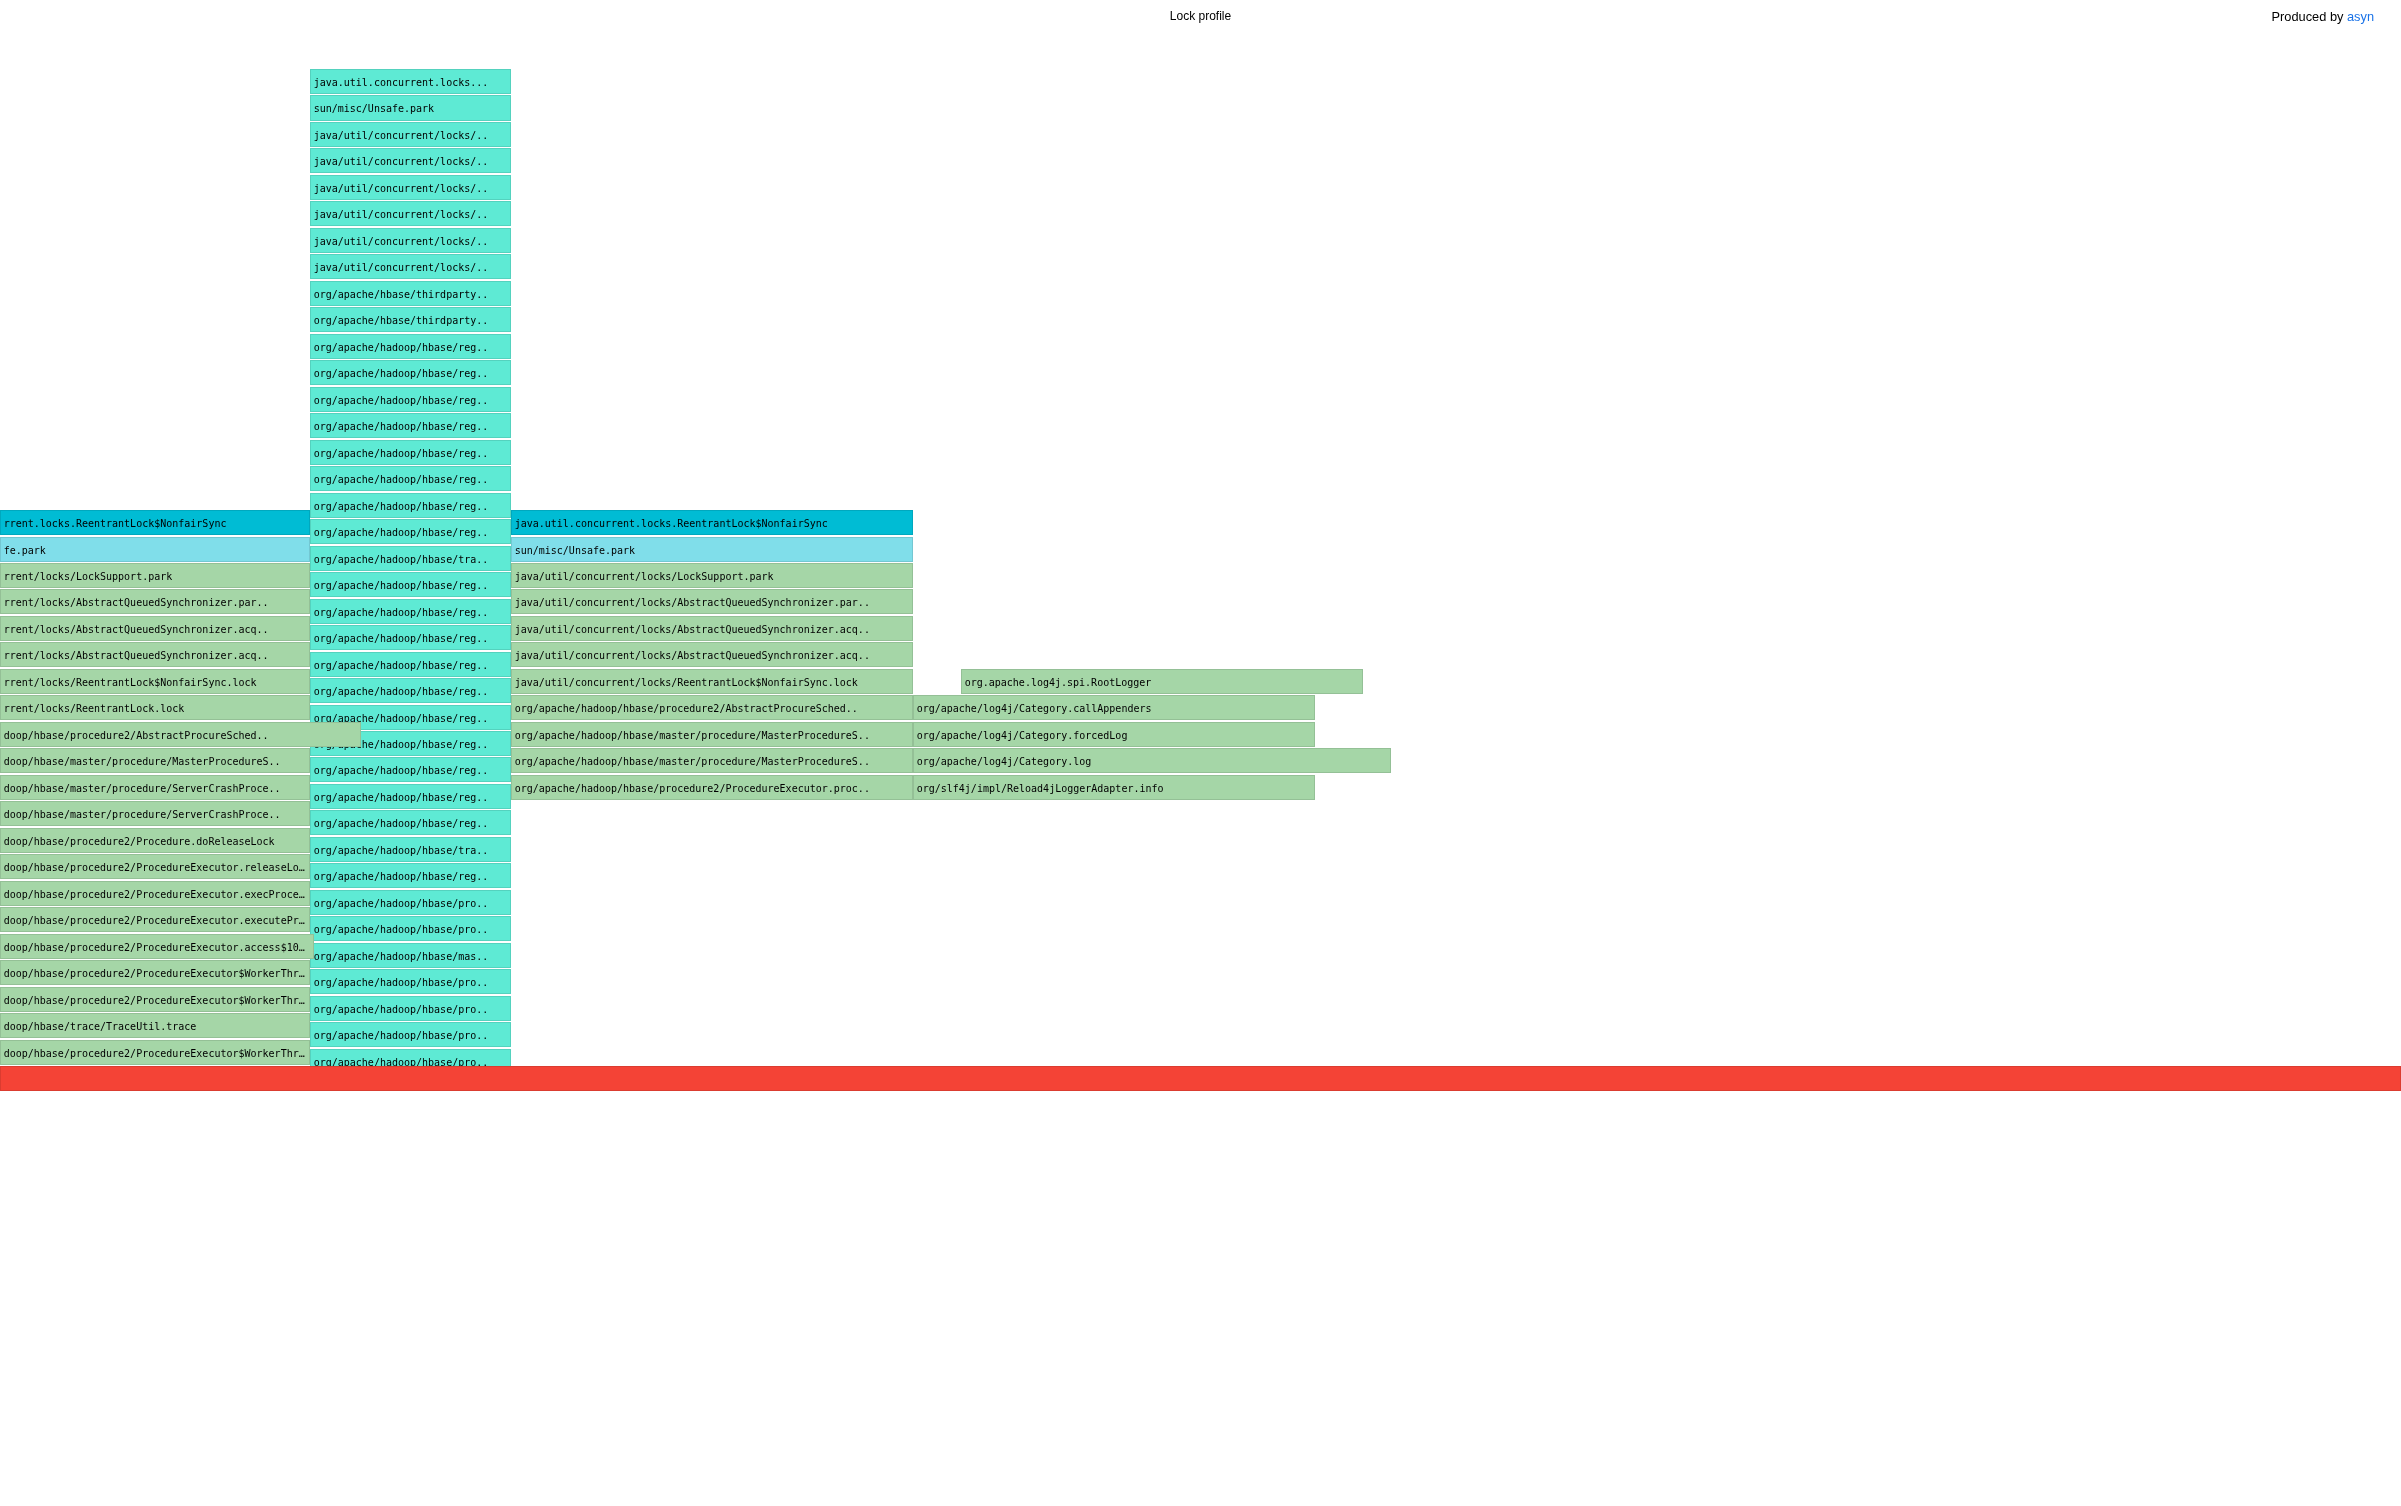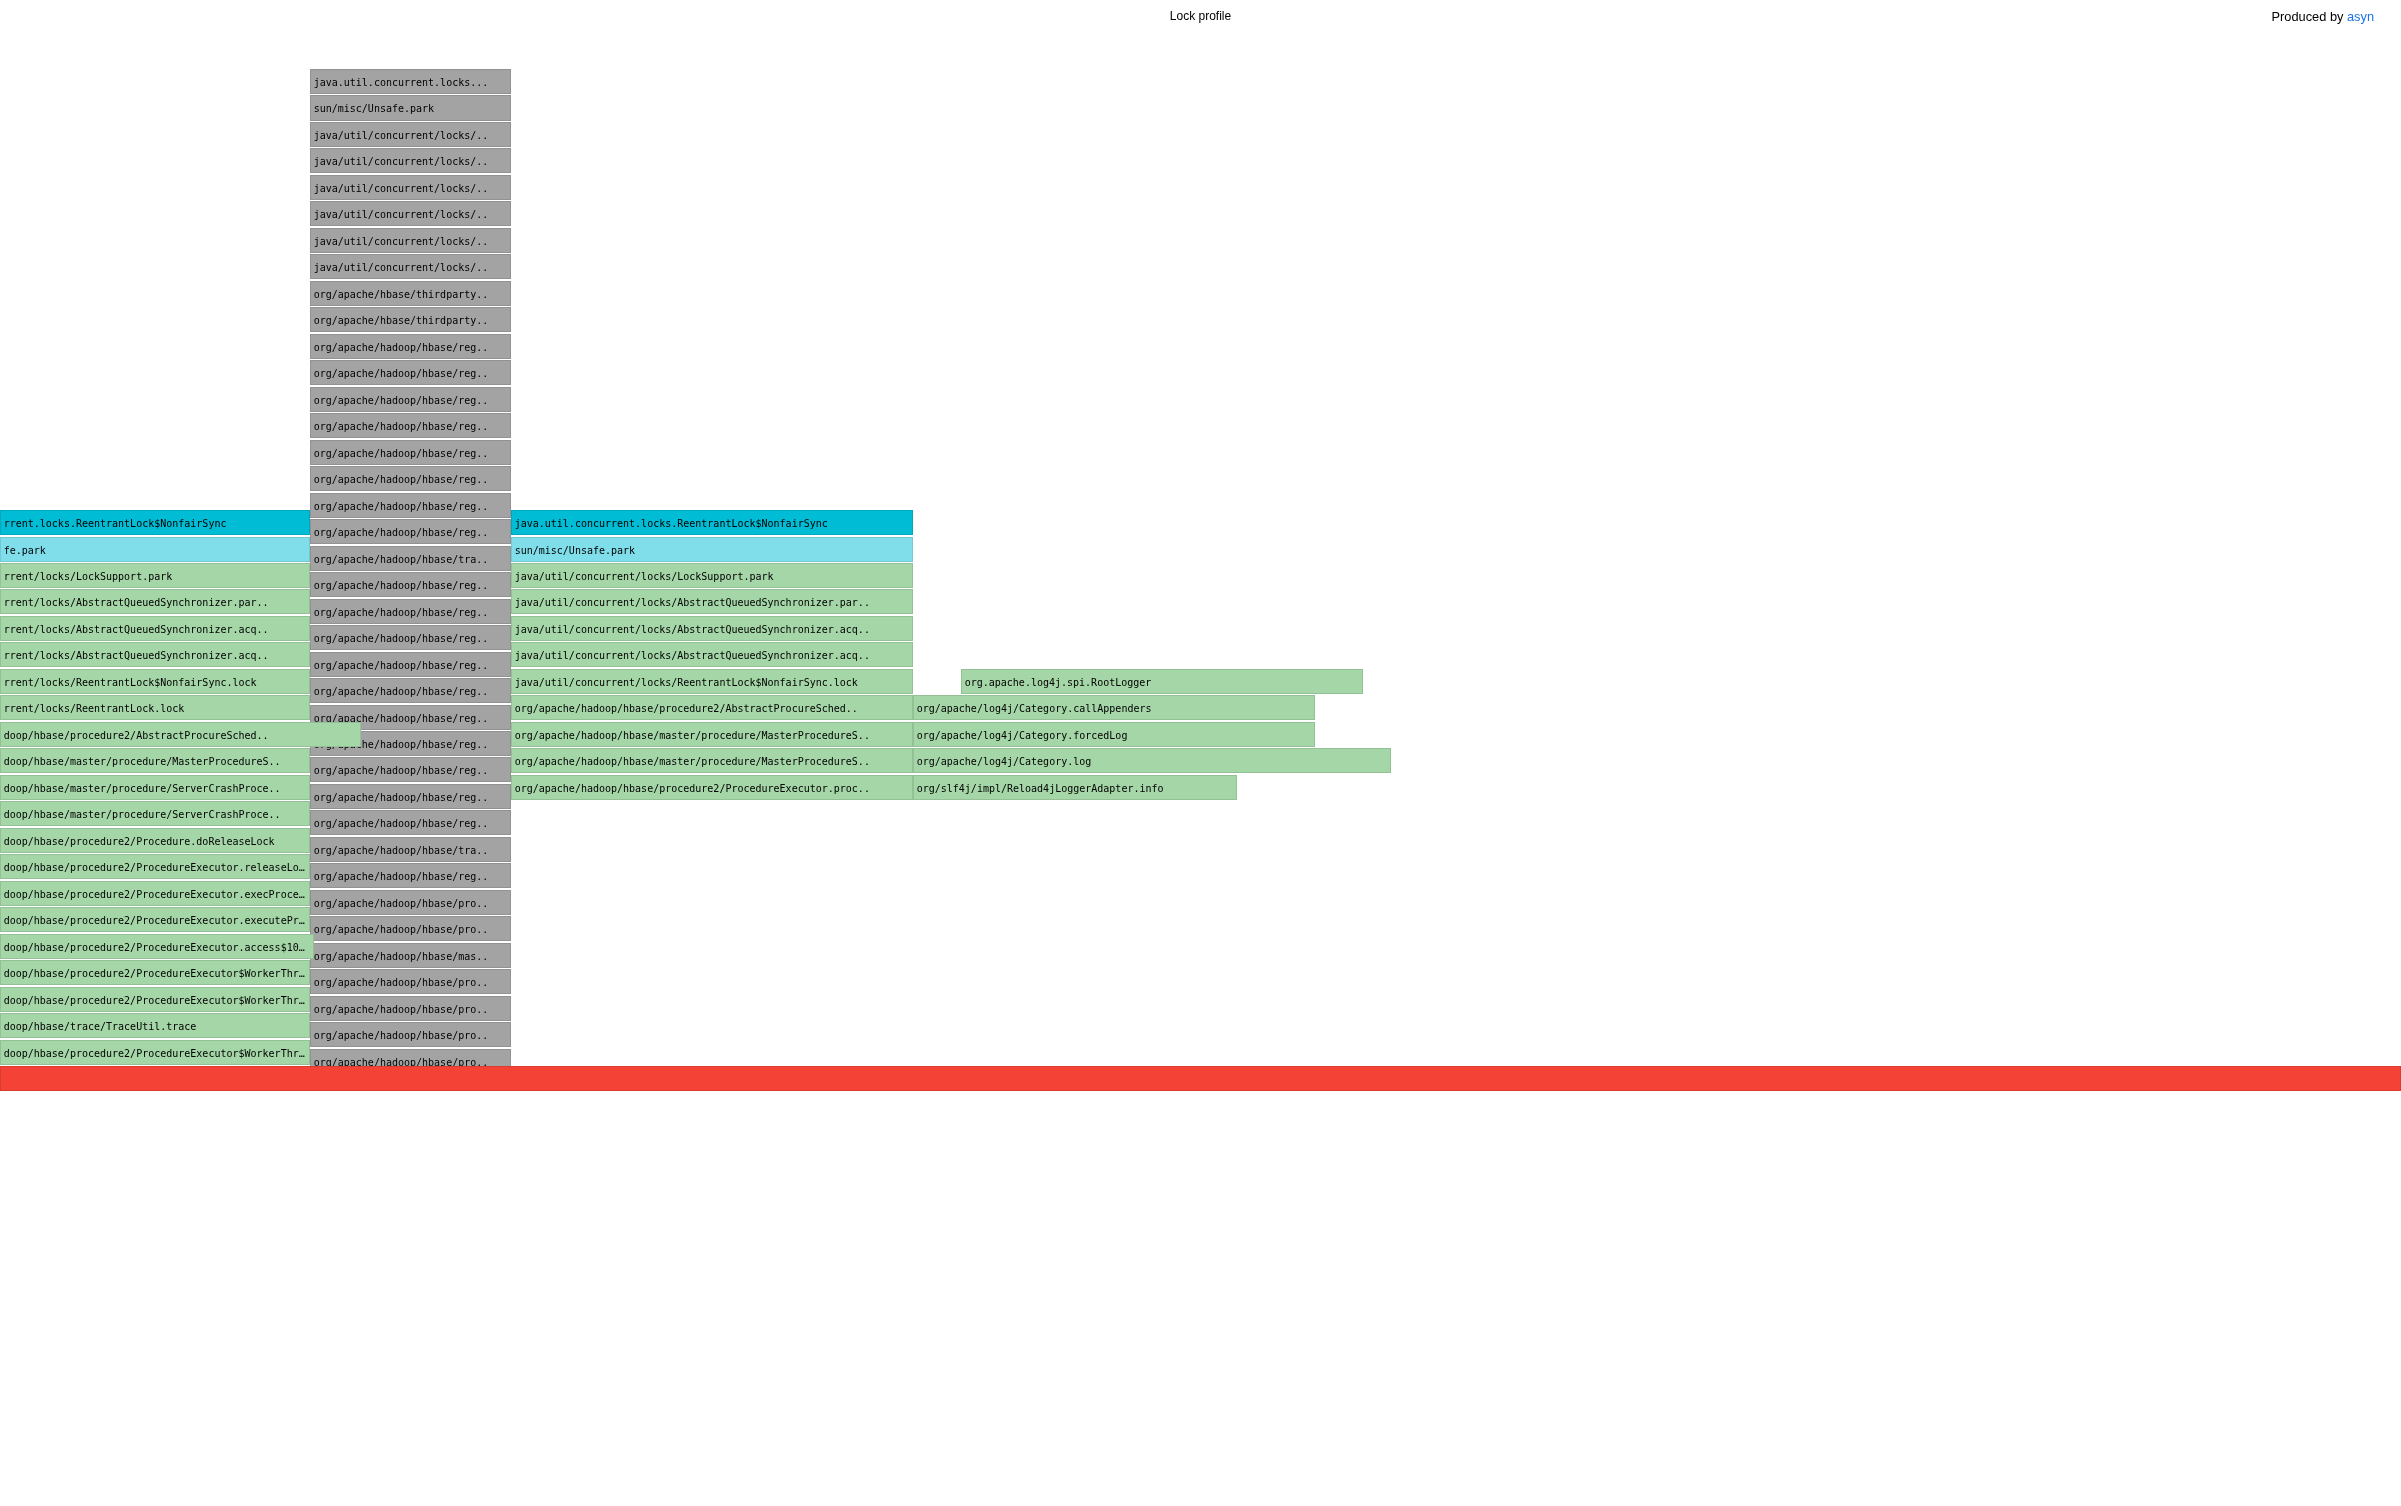--- a/index.html
+++ b/index.html
@@ -38,21 +38,21 @@
       position: absolute;
       height: 25.6px;
       line-height: 25.6px;
       overflow: hidden;
       white-space: nowrap;
       text-overflow: ellipsis;
       font-size: 10px;
       padding: 0 2.7px;
       border: 0.9px solid rgba(0,0,0,0.1);
     }
-    .green { background-color: #a3a3a3; color: #000; }
+    .green { background-color: #5eead4; color: #000; }
     .light-green { background-color: #a5d6a7; color: #000; }
     .cyan { background-color: #00bcd4; color: #000; }
     .light-cyan { background-color: #80deea; color: #000; }
     .red-bottom { background-color: #f44336; color: #fff; }
   </style>
 </head>
 <body>
 
 <div class="page-title">Lock profile</div>
 
@@ -129,16 +129,16 @@
     <div class="bar light-green" style="left: 511px; top: 573px; width: 402px;">java/util/concurrent/locks/AbstractQueuedSynchronizer.acq..</div>
     <div class="bar light-green" style="left: 511px; top: 600px; width: 402px;">java/util/concurrent/locks/ReentrantLock$NonfairSync.lock</div>
     <div class="bar light-green" style="left: 511px; top: 626px; width: 402px;">org/apache/hadoop/hbase/procedure2/AbstractProcureSched..</div>
     <div class="bar light-green" style="left: 511px; top: 653px; width: 402px;">org/apache/hadoop/hbase/master/procedure/MasterProcedureS..</div>
     <div class="bar light-green" style="left: 511px; top: 679px; width: 402px;">org/apache/hadoop/hbase/master/procedure/MasterProcedureS..</div>
     <div class="bar light-green" style="left: 511px; top: 706px; width: 402px;">org/apache/hadoop/hbase/procedure2/ProcedureExecutor.proc..</div>
     <div class="bar light-green" style="left: 913px; top: 600px; width: 402px; margin-left: 48px;">org.apache.log4j.spi.RootLogger</div>
     <div class="bar light-green" style="left: 913px; top: 626px; width: 402px;">org/apache/log4j/Category.callAppenders</div>
     <div class="bar light-green" style="left: 913px; top: 653px; width: 402px;">org/apache/log4j/Category.forcedLog</div>
     <div class="bar light-green" style="left: 913px; top: 679px; width: 478px;">org/apache/log4j/Category.log</div>
-    <div class="bar light-green" style="left: 913px; top: 706px; width: 324px;">org/slf4j/impl/Reload4jLoggerAdapter.info</div>
+    <div class="bar light-green" style="left: 913px; top: 706px; width: 402px;">org/slf4j/impl/Reload4jLoggerAdapter.info</div>
     <div class="bar red-bottom" style="left: 0px; top: 997px; width: 2401px;"></div>
   </div>
 
 
 </body></html>

